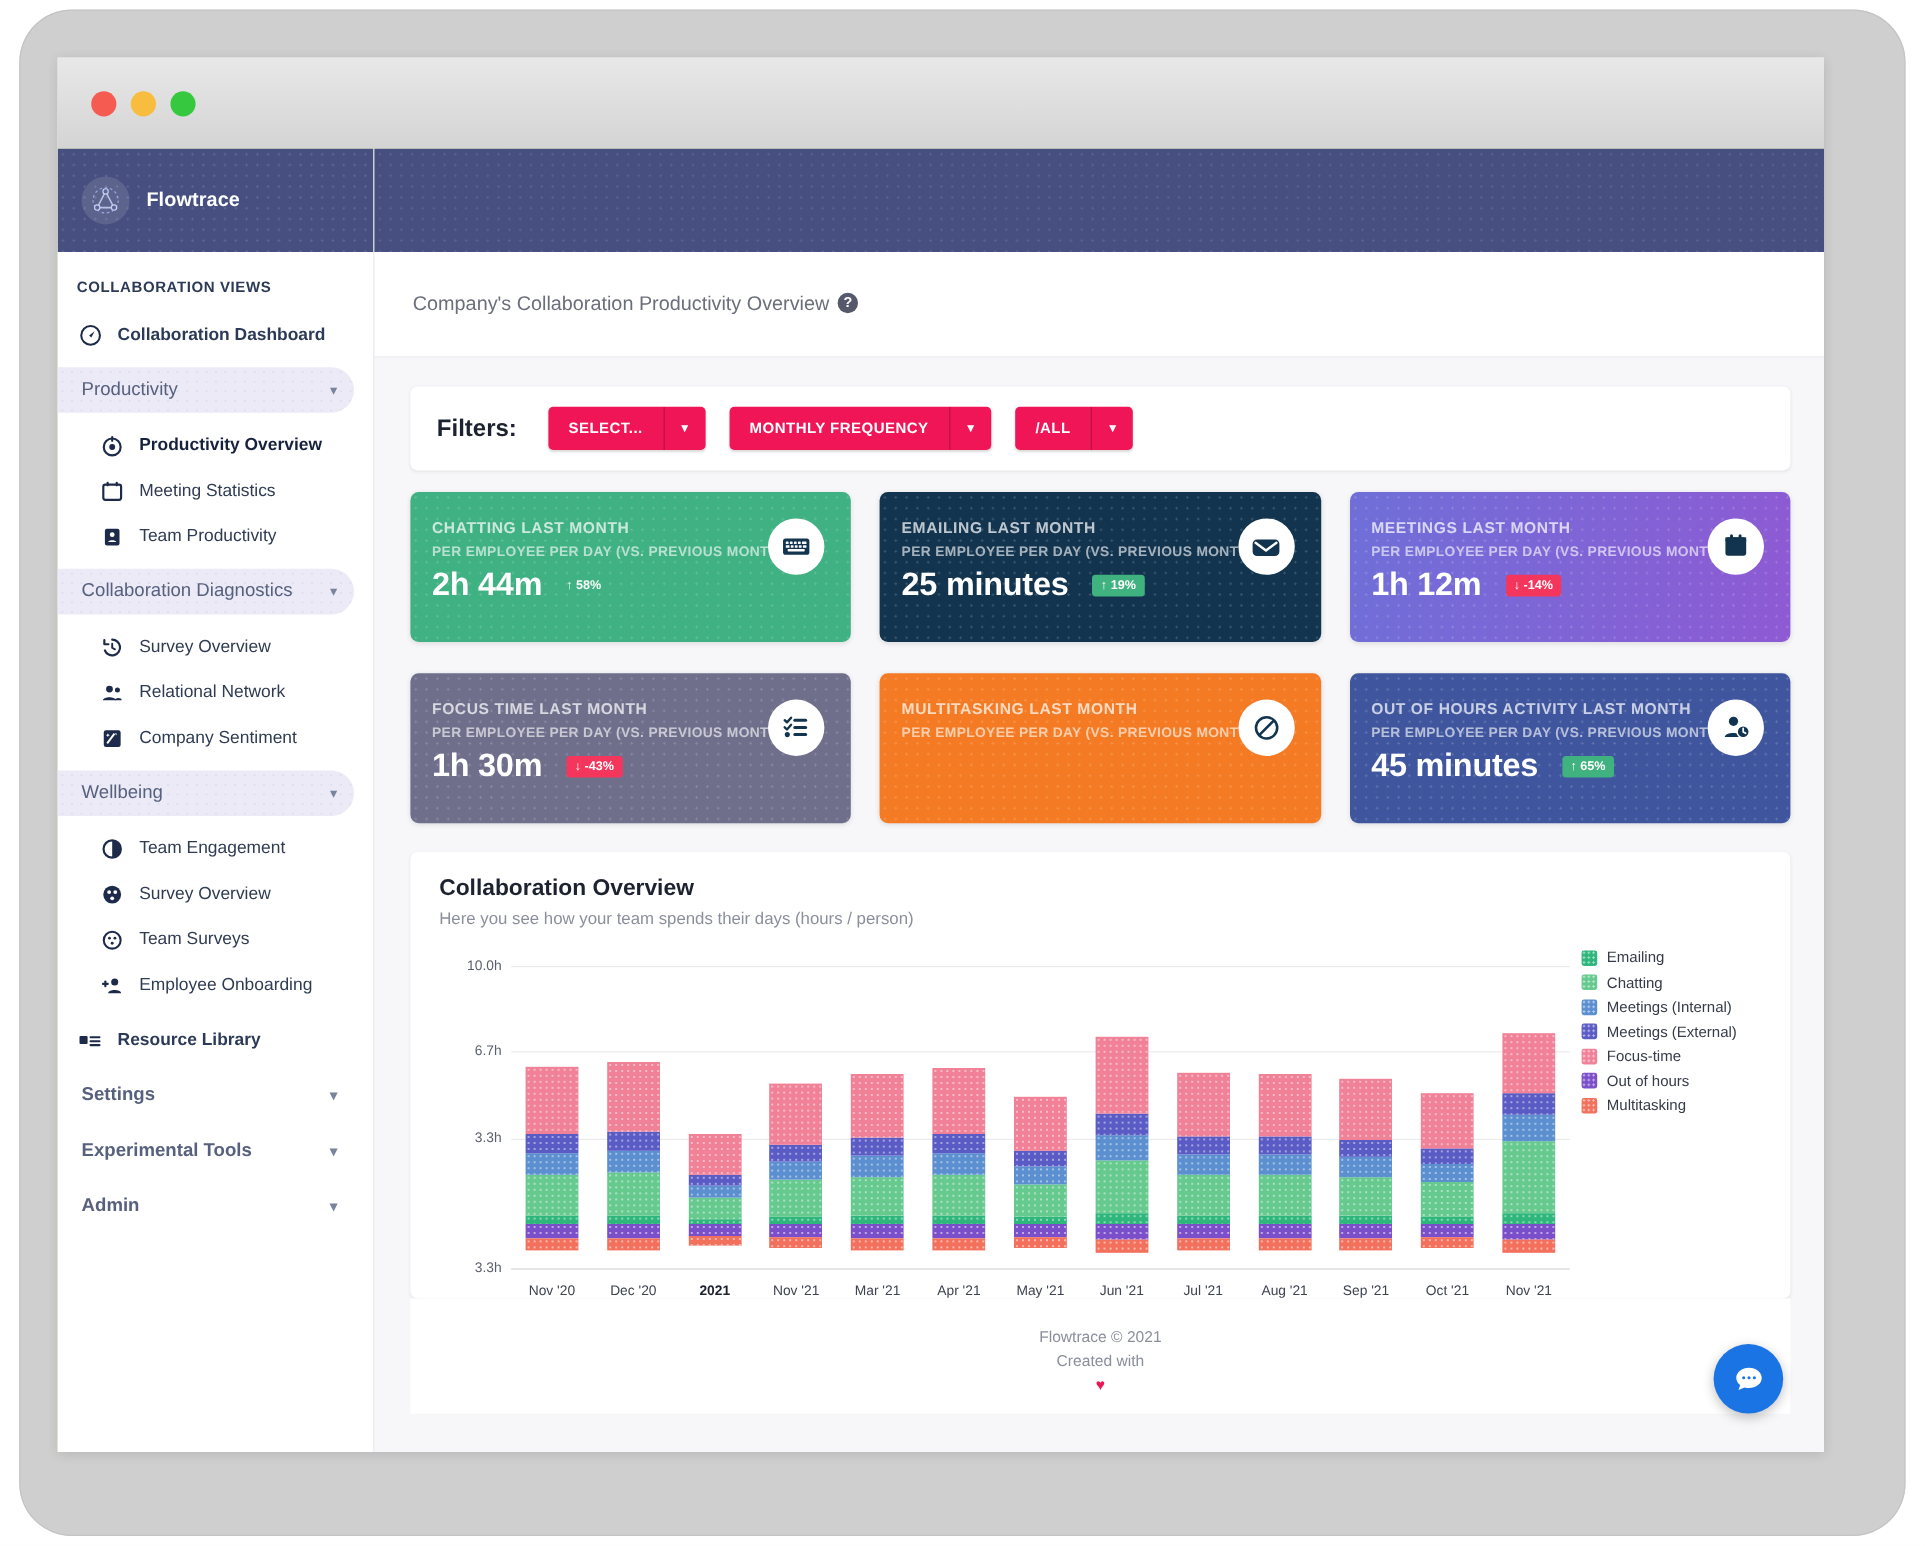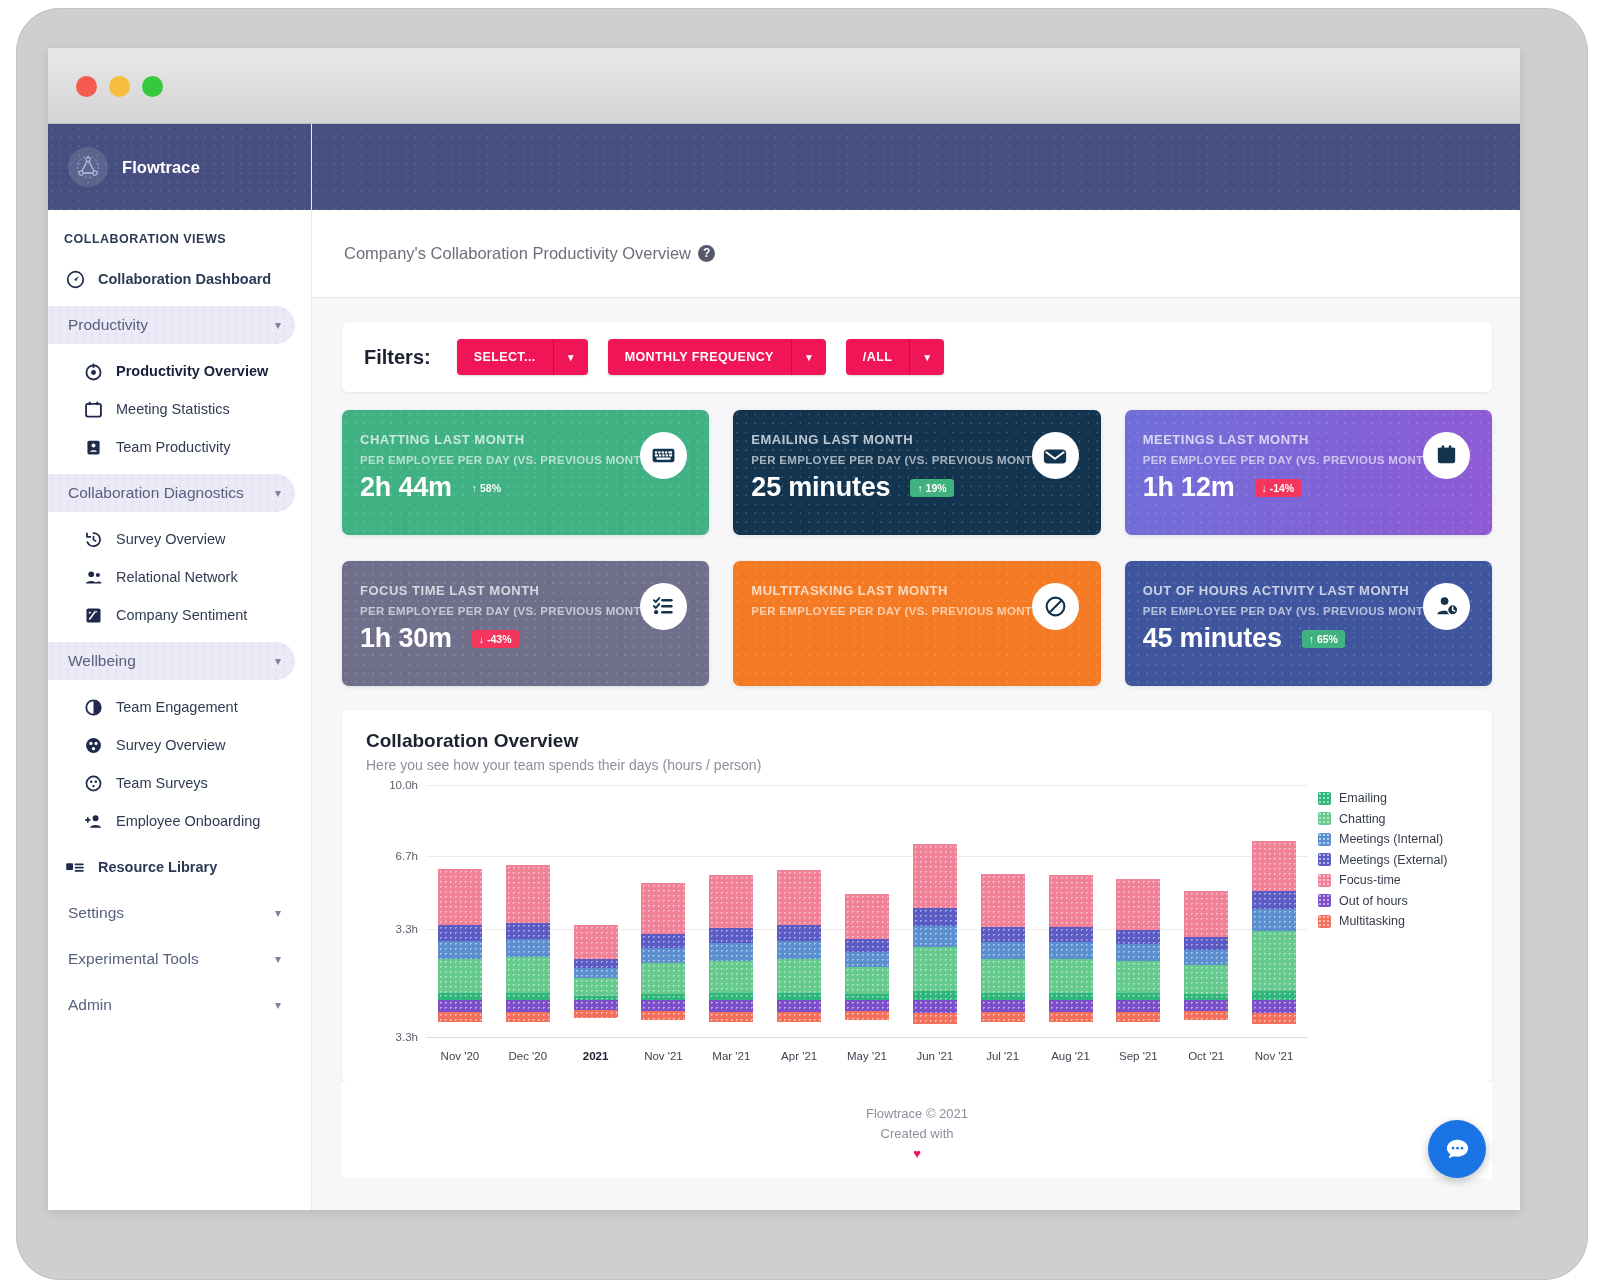--- a/index.html
+++ b/index.html
@@ -101,21 +101,21 @@
     background: #ebeaf6;
     font-size: 15.5px; color: #57617e;
     cursor: pointer;
     position: relative;
   }
   .group::before{
     content:""; position:absolute; inset:0; border-radius: 0 22px 22px 0;
     background-image: radial-gradient(rgba(120,120,180,.10) 1px, transparent 1px);
     background-size: 8px 8px; pointer-events:none;
   }
-  .group.plain { background: transparent; padding-left: 20px; }
+  .group.plain { background: transparent; padding-left: 20px; font-weight: bold; }
   .group.plain::before { display:none; }
   .chev { font-size: 12px; color: #7a839c; }
   .ico { width: 22px; height: 22px; flex: 0 0 22px; display:flex; align-items:center; justify-content:center; }
   .ico svg { display: block; }
 
   
   .main { flex: 1 1 auto; display: flex; flex-direction: column; min-width: 0; background: #fff; }
   .topbar {
     height: 86px; background: #464f7f; position: relative; overflow:hidden;
   }
@@ -220,21 +220,21 @@
   
   .chart-card {
     margin-top: 24px; background: #fff; border-radius: 6px;
     box-shadow: 0 1px 3px rgba(0,0,0,.07);
     padding: 20px 24px 18px 24px;
     height: 372px;
   }
   .chart-title { font-size: 19px; font-weight: bold; color: #1d2230; }
   .chart-sub { font-size: 14px; color: #8b8f9c; margin-top: 5px; }
   .chart-area { position: relative; display: flex; margin-top: 12px; height: 290px; }
-  .plot-wrap { position: relative; flex: 1 1 auto; }
+  .plot-wrap { position: relative; flex: 1 1 auto; margin-top: 20px; }
   .y-labels { position: absolute; left: 0; top: 0; width: 52px; height: 252px; }
   .y-lab {
     position: absolute; right: 0; transform: translateY(-50%);
     font-size: 11.5px; color: #5a5f6b; white-space: nowrap;
   }
   .grid { position: absolute; left: 60px; right: 10px; top: 0; height: 252px; }
   .gline { position: absolute; left: 0; right: 0; height: 1px; background: #ebebef; }
   .bars {
     position: absolute; left: 60px; right: 10px; top: 0; height: 252px;
     display: flex; align-items: flex-end; justify-content: space-between;

